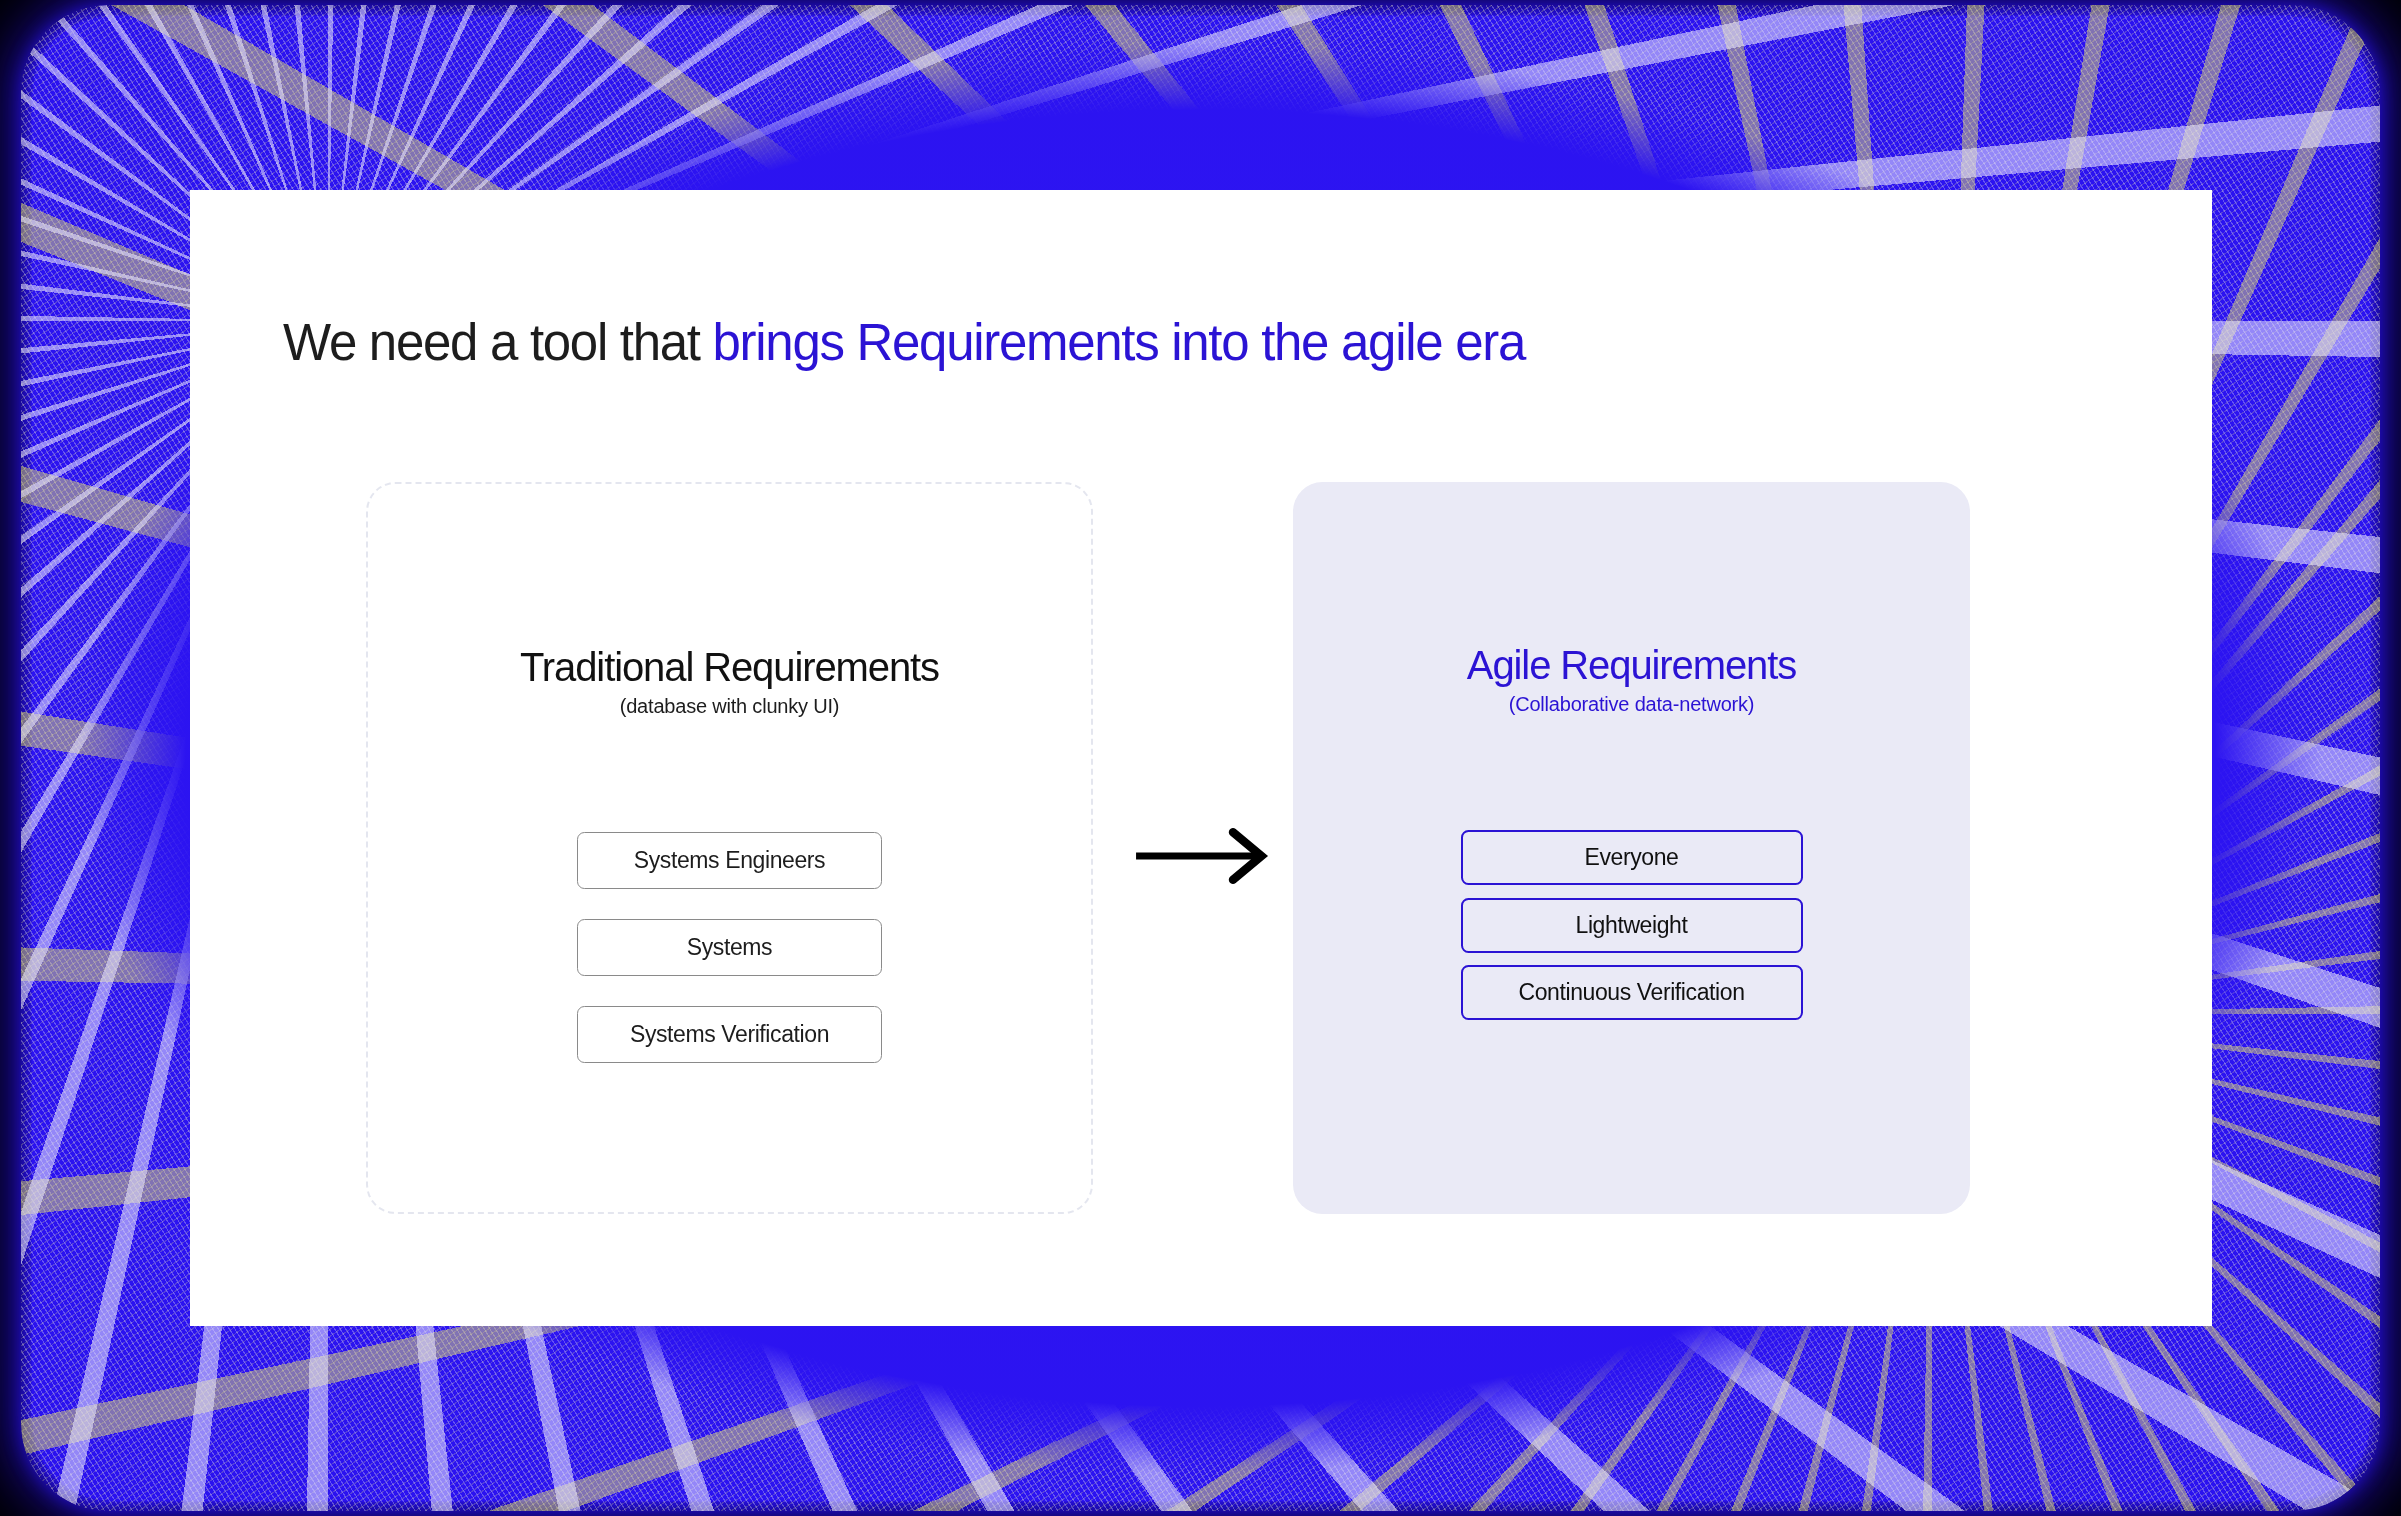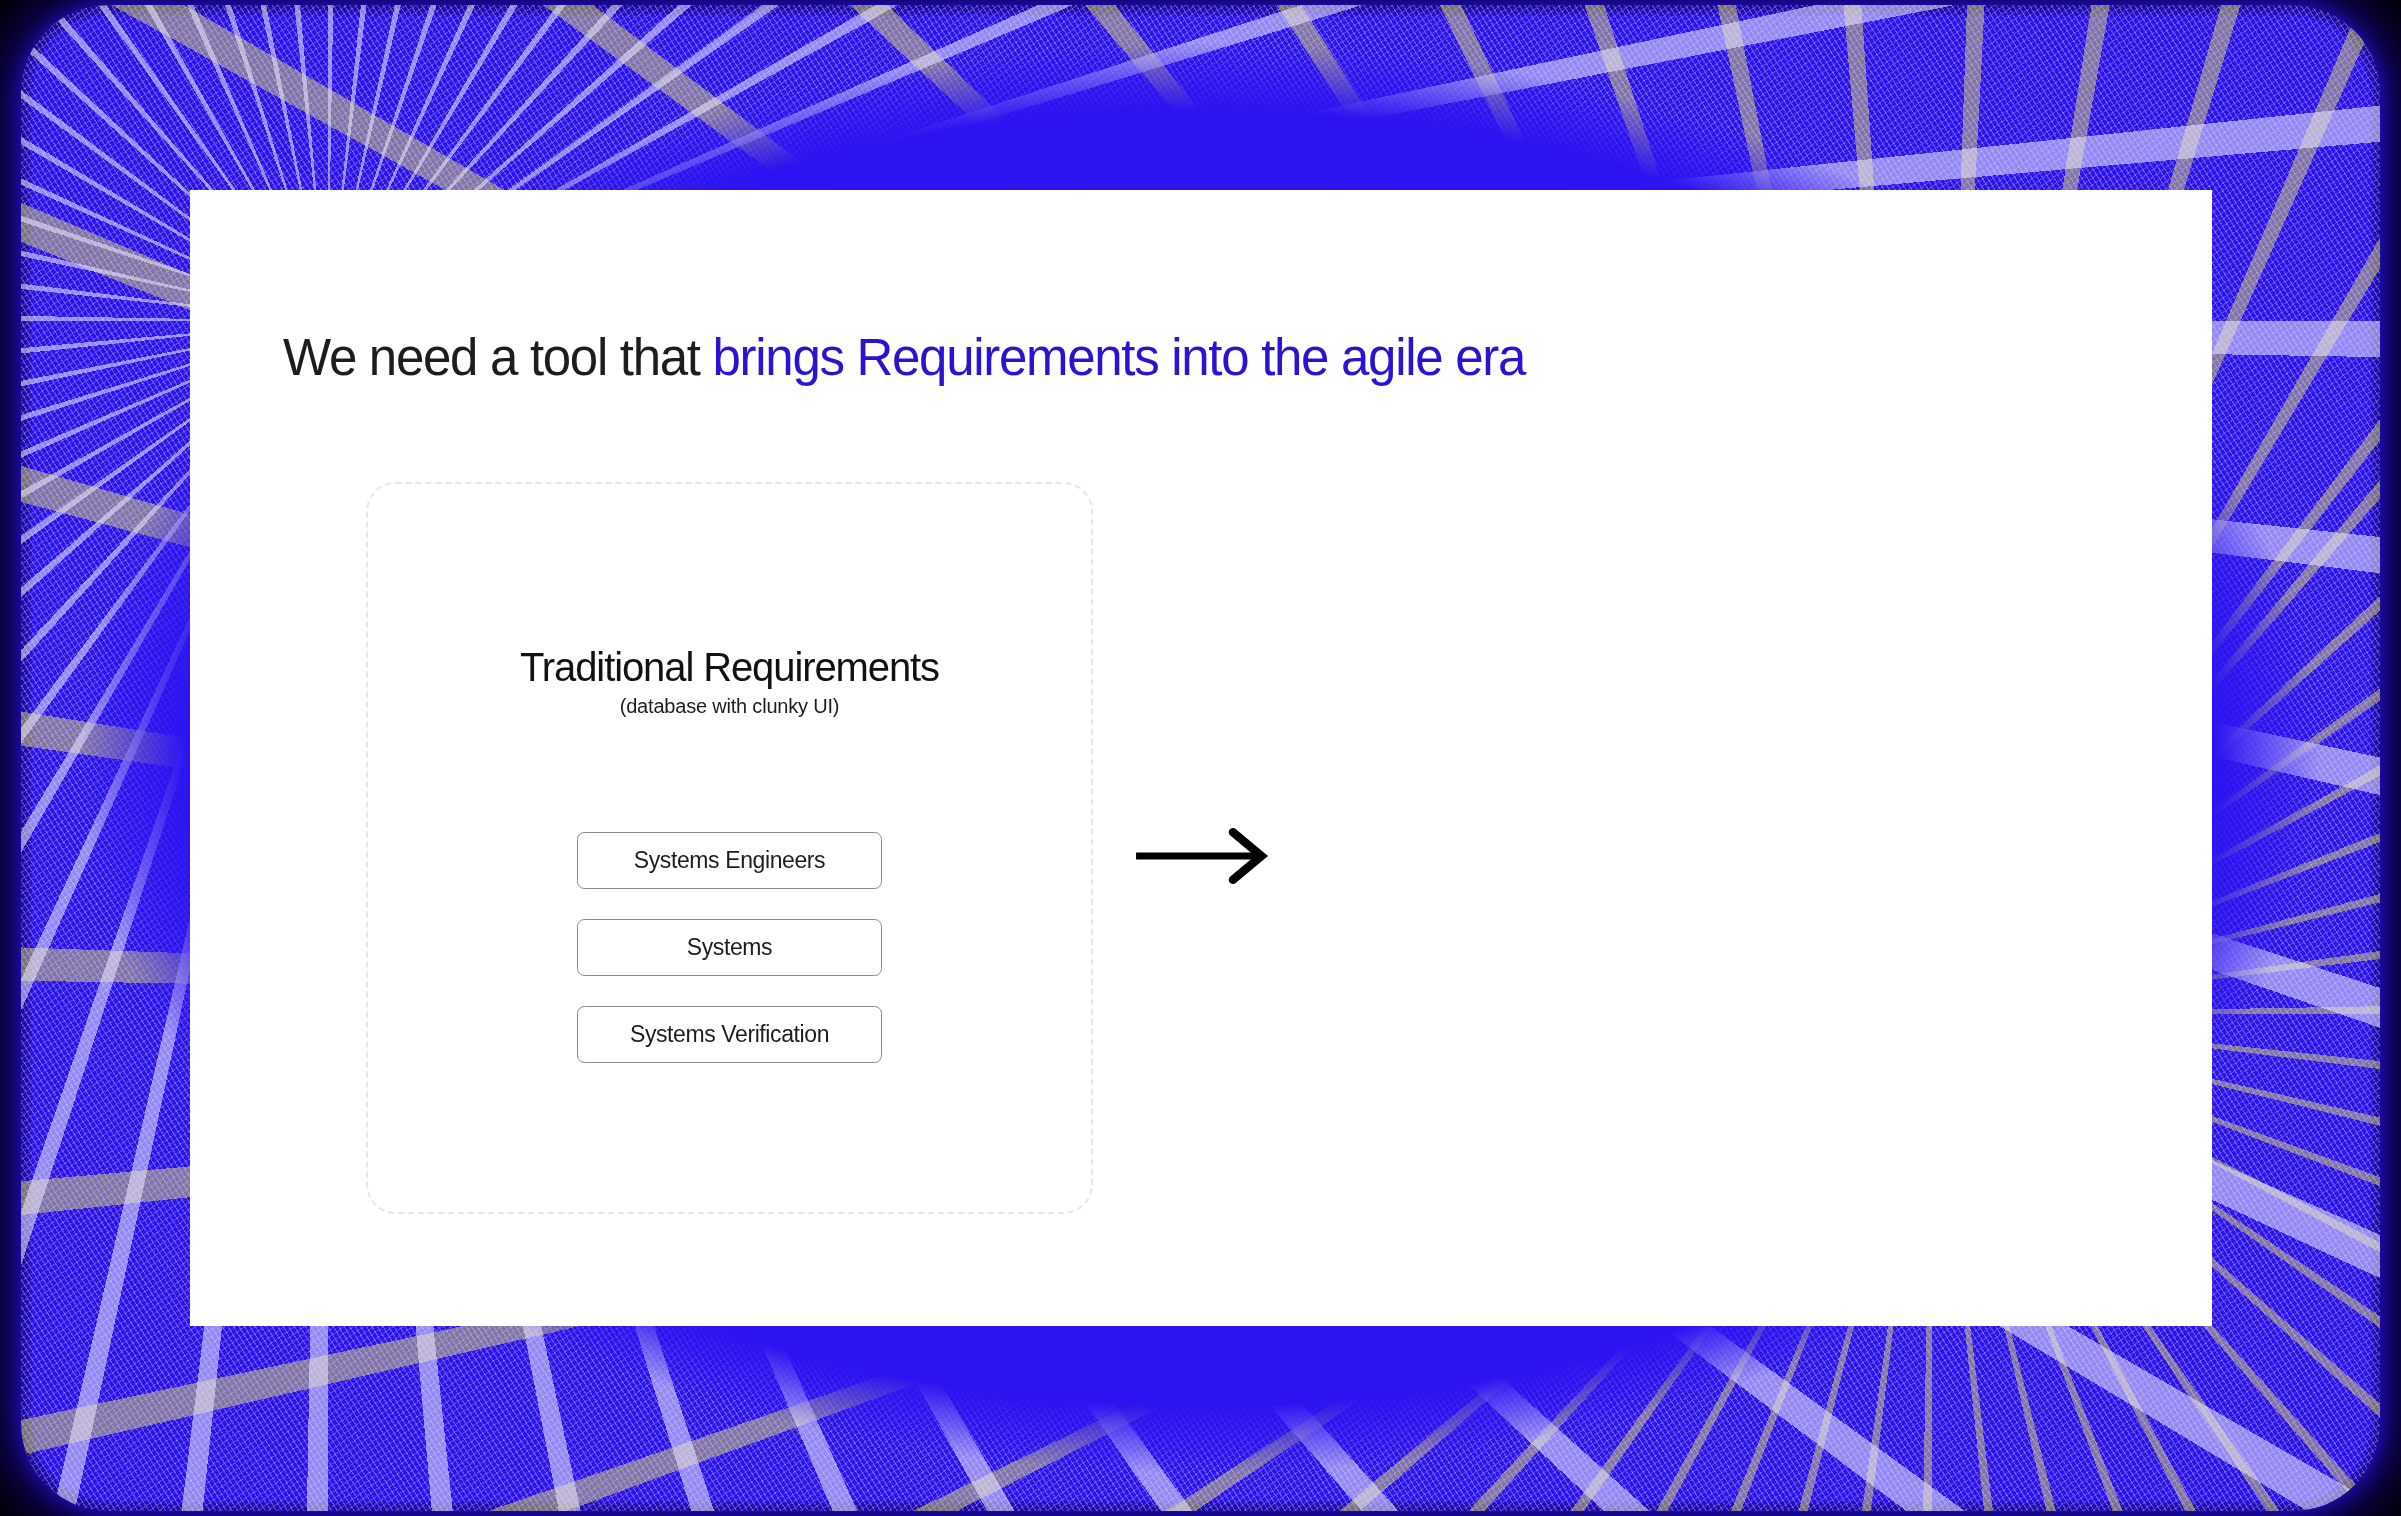--- a/index.html
+++ b/index.html
@@ -65,21 +65,21 @@
     top: 190px;
     width: 2022px;
     height: 1136px;
     background: #ffffff;
   }
 
   
   #slide-title {
     position: absolute;
     left: 93px;
-    top: 106px;
+    top: 91px;
     font-size: 51px;
     font-weight: 400;
     letter-spacing: -1.3px;
     line-height: 1.1;
     white-space: nowrap;
     color: #1d1d1d;
   }
   #slide-title .accent { color: #2b13d4; }
 
   
@@ -217,17 +217,28 @@
         </div>
       </section>
 
       <div id="flow-arrow">
         <svg width="137" height="58" viewBox="0 0 260 110" aria-hidden="true">
           <line x1="2" y1="55" x2="232" y2="55" stroke="#000000" stroke-width="13" stroke-linecap="butt"></line>
           <polyline points="186,10 240,55 186,100" fill="none" stroke="#000000" stroke-width="16" stroke-linecap="round" stroke-linejoin="miter"></polyline>
         </svg>
       </div>
 
+      <section class="panel" id="panel-agile">
+        <div class="panel-head">
+          <div class="panel-title">Agile Requirements</div>
+          <div class="panel-subtitle">(Collaborative data-network)</div>
+        </div>
+        <div class="chip-stack">
+          <div class="chip chip-agile">Everyone</div>
+          <div class="chip chip-agile">Lightweight</div>
+          <div class="chip chip-agile">Continuous Verification</div>
+        </div>
+      </section>
 
     </div>
   </div>
 </div>
 
 
 </body></html>

